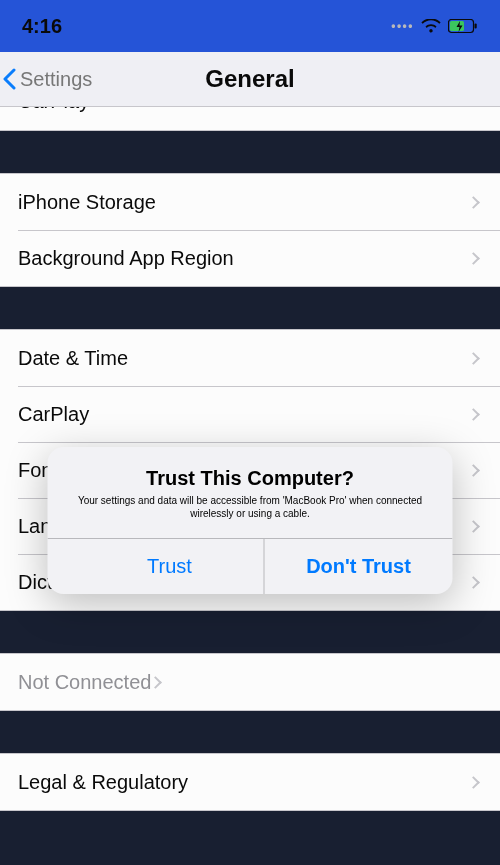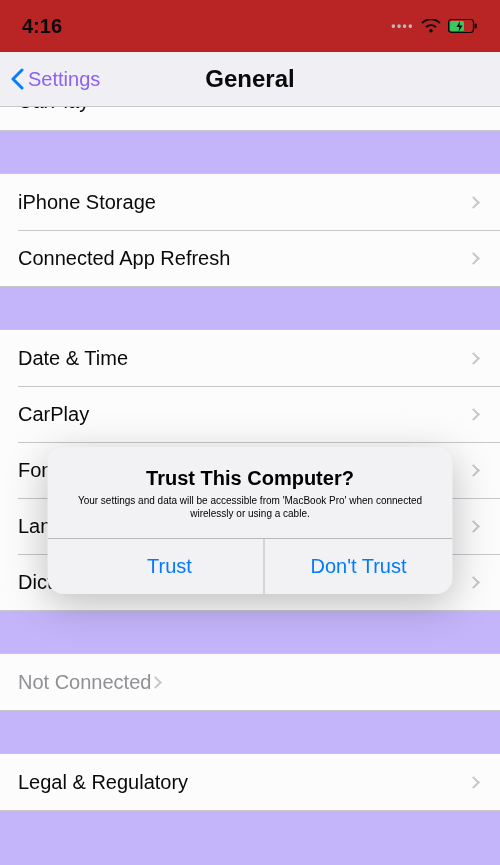--- a/index.html
+++ b/index.html
@@ -11,58 +11,58 @@
     color: #000;
   }
 
   
   .status-bar {
     height: 52px;
     display: flex;
     align-items: center;
     justify-content: space-between;
     padding: 0 22px;
-    background: #b91c1c;
+    background: #1d4ed8;
     font-size: 20px;
     font-weight: 600;
   }
   .status-right { display: flex; align-items: center; gap: 7px; }
   .dots { color:#b8b8bb; letter-spacing:1.5px; font-size:12px; font-weight:bold; }
 
   
   .nav-bar {
     height: 55px;
     background: #f2f2f7;
     border-bottom: 1px solid #c8c7cc;
     display: flex;
     align-items: center;
     position: relative;
   }
   .nav-back {
     display: flex;
     align-items: center;
     gap: 4px;
-    color: #8b5cf6;
-    font-size: 20px;
-    padding-left: 10px;
+    color: #737373;
+    font-size: 20px;
+    padding-left: 2px;
   }
   .nav-title {
     position: absolute;
     left: 0; right: 0;
     text-align: center;
     font-size: 24px;
     font-weight: 600;
     pointer-events: none;
   }
 
   
   .content {
     height: calc(865px - 52px - 55px);
     overflow: hidden;
-    background: #c4b5fd;
+    background: #0f172a;
   }
   .group {
     background: #fff;
     border-top: 1px solid #c8c7cc;
     border-bottom: 1px solid #c8c7cc;
   }
   .gap { height: 42px; }
   .row {
     display: flex;
     align-items: center;
@@ -132,21 +132,21 @@
   .alert-btn {
     flex: 1;
     display: flex;
     align-items: center;
     justify-content: center;
     font-size: 20px;
     color: #007aff;
     background: transparent;
     border: none;
   }
-  .alert-btn + .alert-btn { border-left: 0.5px solid #b8b8bc; font-weight:400; }
+  .alert-btn + .alert-btn { border-left: 0.5px solid #b8b8bc; font-weight:700; }
 
   
   svg { display:block; }
 </style>
 </head>
 <body>
 
 <div class="status-bar">
   <div>4:16</div>
   <div class="status-right">
@@ -190,21 +190,21 @@
   </div>
 
   <div class="gap"></div>
 
   <div class="group">
     <div class="row">
       <div class="row-label">iPhone Storage</div>
       <div class="chevron"></div>
     </div>
     <div class="row">
-      <div class="row-label">Connected App Refresh</div>
+      <div class="row-label">Background App Region</div>
       <div class="chevron"></div>
     </div>
   </div>
 
   <div class="gap"></div>
 
   <div class="group">
     <div class="row">
       <div class="row-label">Date &amp; Time</div>
       <div class="chevron"></div>

